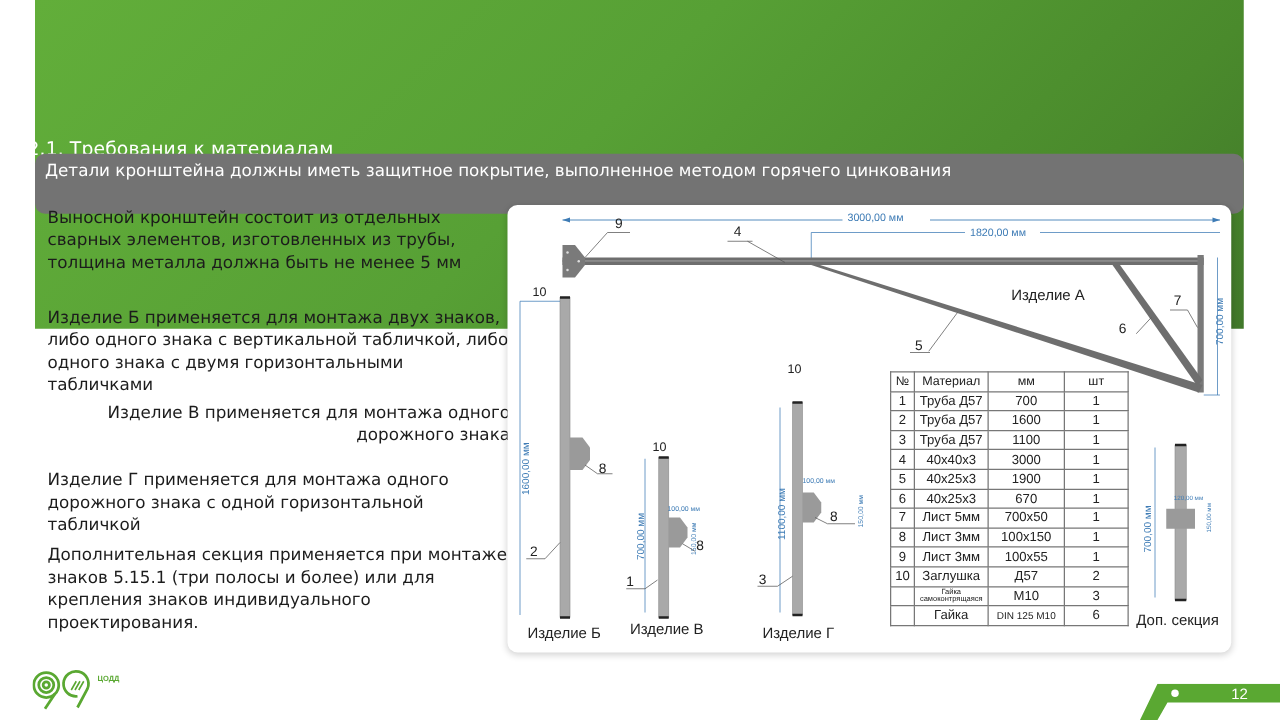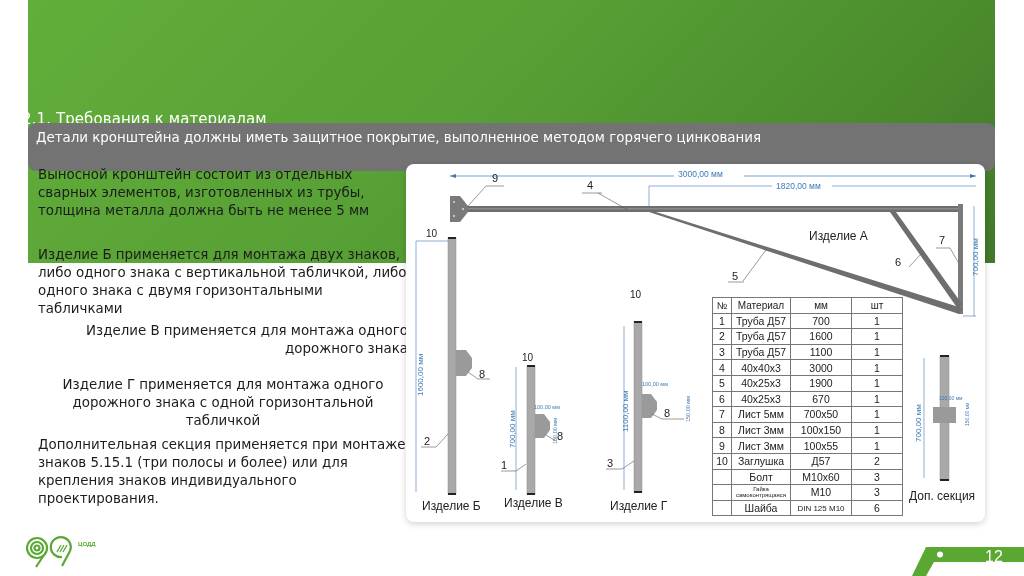--- a/index.html
+++ b/index.html
@@ -6,39 +6,39 @@
   body { width:1024px; height:576px; position:relative; overflow:hidden; background:#ffffff; font-family:"DejaVu Sans", sans-serif; }
   .green-band { position:absolute; left:28px; top:0; width:967px; height:263px;
     background:linear-gradient(135deg,#62ae3a 0%,#57a035 45%,#4a8a2c 80%,#41782a 100%); }
   .slide-title { position:absolute; left:22px; top:84px; color:#ffffff; font-size:15px; letter-spacing:0.1px;margin-top:26px; }
   .banner { position:absolute; left:28px; top:123px; width:967px; height:48px; background:#737373; border-radius:8px; }
   .banner-text { position:absolute; left:8px; top:7px; color:#ffffff; font-size:13.4px; white-space:nowrap; }
   .para { position:absolute; left:38px; color:#1c1c1c; font-size:13.4px; line-height:18px; }
   .p1 { top:166px; width:370px; }
   .p2 { top:246px; width:370px; }
   .p3 { top:322px; width:370px;text-align:right; }
-  .p4 { top:376px; width:370px;text-align:center; }
+  .p4 { top:376px; width:370px; }
   .p5 { top:436px; width:370px; }
   .card { position:absolute; left:406px; top:164px; width:579px; height:358px; background:#ffffff; border-radius:8px;
     box-shadow:0 2px 6px rgba(0,0,0,0.18); overflow:hidden; }
   .card svg { position:absolute; left:0; top:0; }
   .dim { fill:#3d7bb5; font-family:"Liberation Sans", sans-serif; }
   .lbl { fill:#222; font-family:"Liberation Sans", sans-serif; }
   table.spec { position:absolute; left:306px; top:133px; border-collapse:collapse; font-family:"Liberation Sans", sans-serif; font-size:10.5px; color:#222; }
   table.spec td, table.spec th { border:1px solid #777; height:14.6px; padding:0 2px; text-align:center; font-weight:normal; }
   table.spec th { font-size:10px; }
   table.spec .c0 { width:14px; }
   table.spec .c1 { width:54px; }
   table.spec .c2 { width:56px; }
   table.spec .c3 { width:46px; }
   .tiny { font-size:6px; line-height:6px; text-align:left; }
   .small { font-size:8px; }
   .logos { position:absolute; left:26px; top:535px; }
   .logo-text { position:absolute; left:78px; top:541px; font-size:6px; color:#5aa832; font-family:"Liberation Sans", sans-serif; font-weight:bold; }
-  .page-num { position:absolute; left:985px; top:548px; color:#ffffff; font-size:16px; font-family:"Liberation Sans", sans-serif; }
+  .page-num { position:absolute; left:985px; top:548px; color:#ffffff; font-size:12px; font-family:"Liberation Sans", sans-serif; }
 </style>
 </head>
 <body>
 
 <div class="green-band"></div>
 <div class="slide-title">2.1. Требования к материалам</div>
 
 <div class="banner">
   <div class="banner-text">Детали кронштейна должны иметь защитное покрытие, выполненное методом горячего цинкования</div>
 </div>
@@ -220,33 +220,27 @@
           <td>1</td>
         </tr>
     <tr>
           <td>10</td>
           <td>Заглушка</td>
           <td>Д57</td>
           <td>2</td>
         </tr>
     <tr>
           <td></td>
-          <td>Болт</td>
-          <td>М10x60</td>
-          <td>3</td>
-        </tr>
-    <tr>
-          <td></td>
           <td class="tiny">Гайка самоконтрящаяся</td>
           <td>М10</td>
           <td>3</td>
         </tr>
     <tr>
           <td></td>
-          <td>Шайба</td>
+          <td>Гайка</td>
           <td class="small">DIN 125 М10</td>
           <td>6</td>
         </tr>
   </tbody>
     </table>
 </div>
 
 <svg class="logos" width="50" height="34" viewBox="0 0 50 34">
   <g fill="none" stroke="#5aa832" stroke-width="2.2">
     <circle cx="11" cy="13" r="10"></circle>

